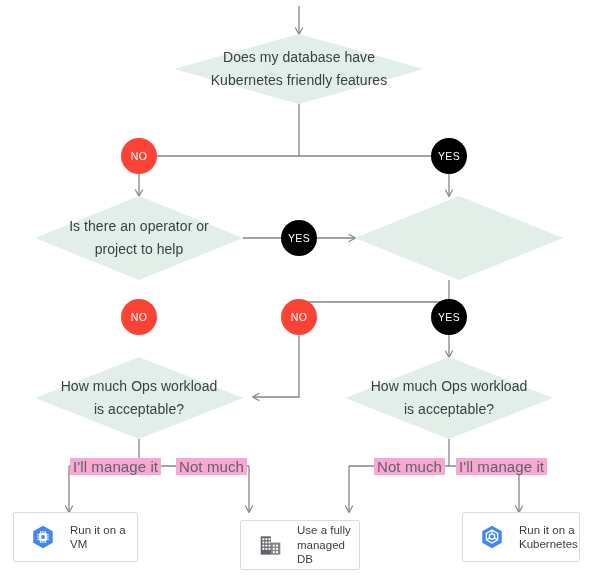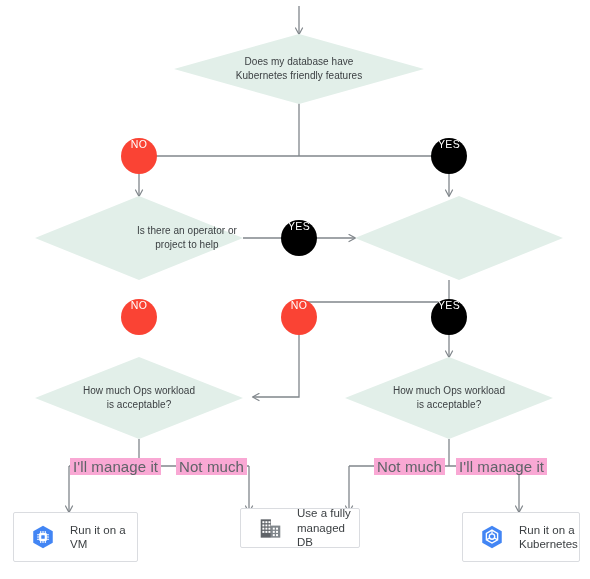--- a/index.html
+++ b/index.html
@@ -38,32 +38,32 @@
     left: 0;
     top: 0;
     width: 100%;
     height: 100%;
     background: #e2efe9;
     clip-path: polygon(50% 0%, 100% 50%, 50% 100%, 0% 50%);
   }
   .diamond .dlabel {
     position: relative;
     z-index: 2;
-    font-size: 10px;
-    line-height: 14px;
+    font-size: 14px;
+    line-height: 23px;
     color: #3c4043;
     letter-spacing: 0.05px;
     white-space: pre-line;
     padding: 0 6px;
   }
   .pill {
     position: absolute;
     border-radius: 50%;
     display: flex;
-    align-items: flex-start;
+    align-items: center;
     justify-content: center;
     font-size: 10.5px;
     color: #ffffff;
     letter-spacing: 0.3px;
     z-index: 5;
   }
   .pill.no { background: #fa4334; }
   .pill.yes { background: #000000; }
 
   .endbox {
@@ -147,21 +147,21 @@
       <path d="M519,466 L519,512" marker-end="url(#arrow)"></path>
     </g>
   </svg>
 
   <div class="diamond" style="left:174px; top:34px; width:250px; height:70px;">
     <div class="dshape"></div>
     <div class="dlabel">Does my database have
 Kubernetes friendly features</div>
   </div>
 
-  <div class="diamond" style="left:35px; top:196px; width:208px; height:84px;justify-content:flex-end;">
+  <div class="diamond" style="left:35px; top:196px; width:208px; height:84px;">
     <div class="dshape"></div>
     <div class="dlabel">Is there an operator or
 project to help</div>
   </div>
 
   <div class="diamond" style="left:355px; top:196px; width:208px; height:84px;">
     <div class="dshape"></div>
   </div>
 
   <div class="diamond" style="left:35px; top:357px; width:208px; height:82px;">
@@ -219,21 +219,21 @@
           <path d="M17.1,9.9 L15.6,9.9"></path>
             <path d="M17.1,12 L15.6,12"></path>
             <path d="M17.1,14.1 L15.6,14.1"></path>
         </g>
       </svg>
     </div>
     <div class="box-label">Run it on a
 VM</div>
   </div>
 
-  <div class="endbox" style="left:240px; top:508px; width:120px; height:40px;">
+  <div class="endbox" style="left:240px; top:520px; width:120px; height:50px;">
     <div class="icon-wrap">
       <svg viewBox="0 0 24 24" width="25" height="25" aria-hidden="true">
         <path d="M2.6,3.2 L12.4,3.2 L12.4,20.8 L2.6,20.8 Z" fill="#5f6368"></path>
         <path d="M12.4,9.2 L21.4,9.2 L21.4,20.8 L12.4,20.8 Z" fill="#80868b"></path>
         <g fill="#ffffff">
           <rect x="4.2" y="5" width="1.9" height="1.9"></rect>
           <rect x="7.1" y="5" width="1.9" height="1.9"></rect>
           <rect x="10" y="5" width="1.9" height="1.9"></rect>
           <rect x="4.2" y="8.1" width="1.9" height="1.9"></rect>
           <rect x="7.1" y="8.1" width="1.9" height="1.9"></rect>

